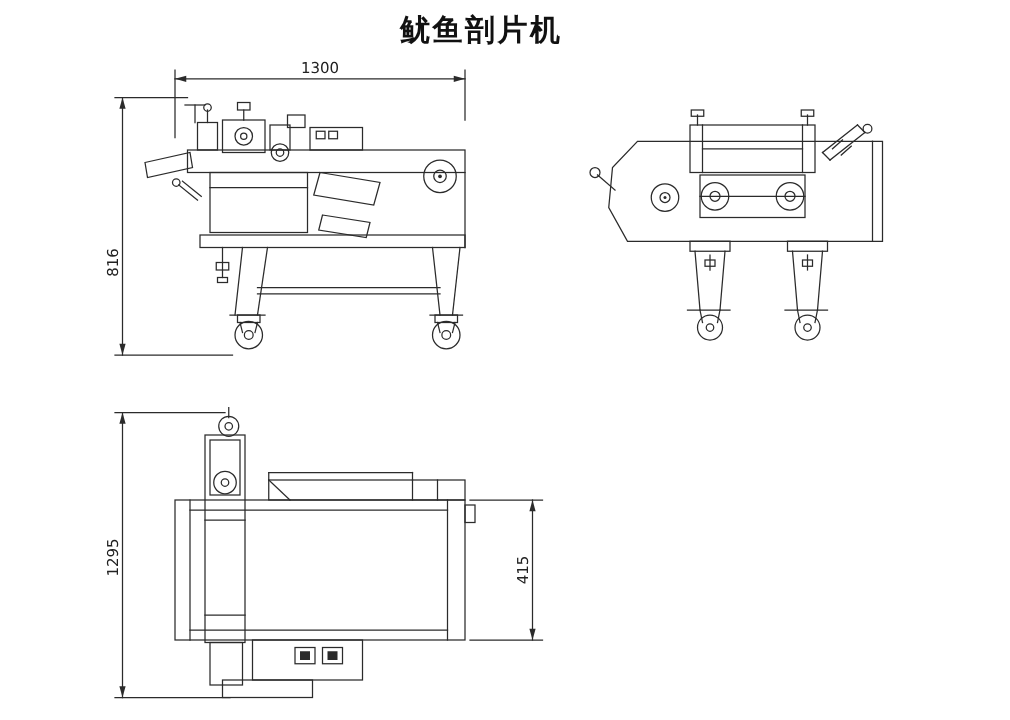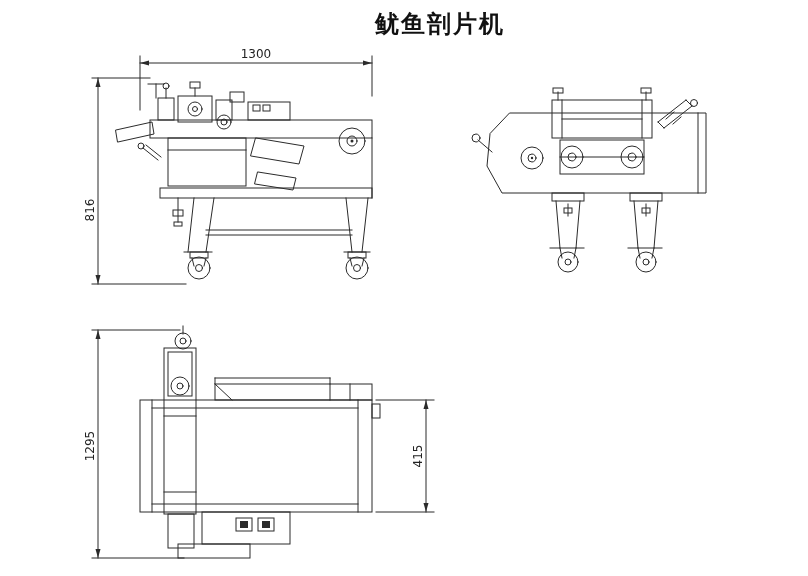--- a/index.html
+++ b/index.html
@@ -6,21 +6,20 @@
   .canvas{
     position:relative;
     width:808px;height:576px;
     background:#ffffff;
     font-family:"Liberation Sans","DejaVu Sans",sans-serif;
     overflow:hidden;
   }
   .drawing-title{
     position:absolute;
     left:320px;top:8px;width:240px;
-    text-align:center;
     font-size:24px;
     font-weight:bold;
     letter-spacing:2px;
     color:#111;
   }
   svg{position:absolute;left:0;top:0;}
   .dim-text{
     font-family:"DejaVu Sans","Liberation Sans",sans-serif;
     font-size:12px;
     fill:#222;

